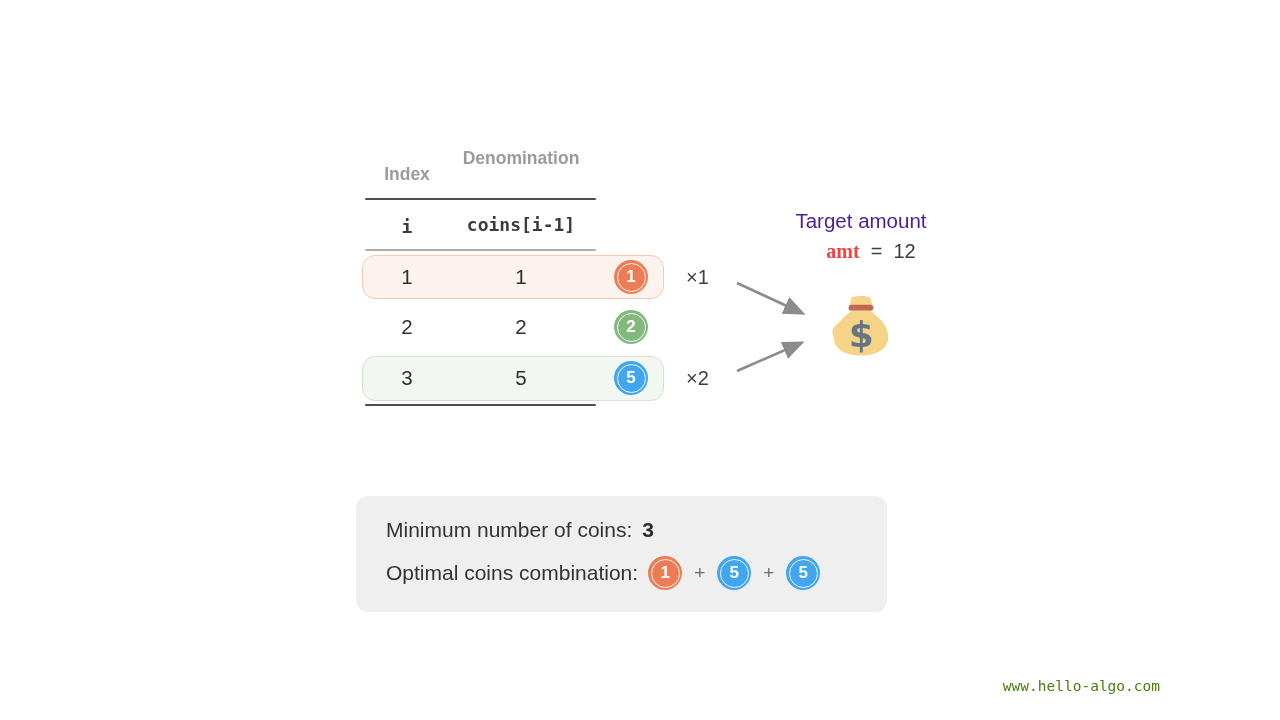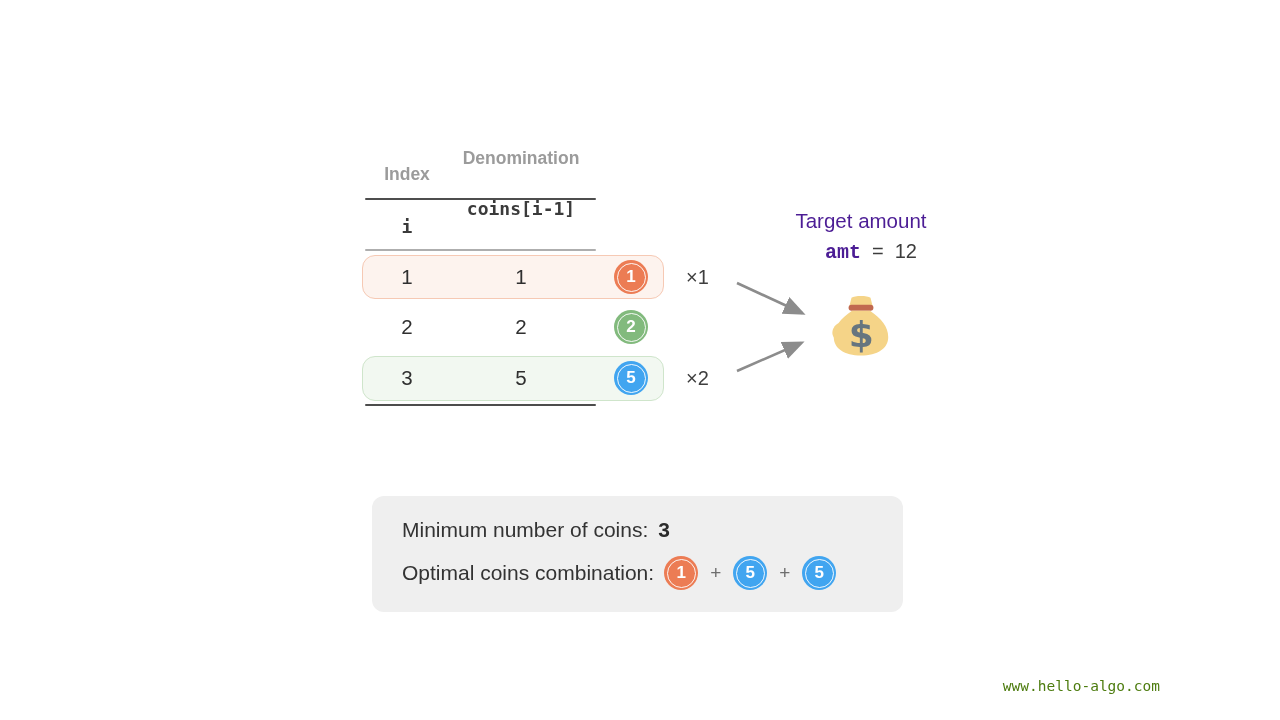--- a/index.html
+++ b/index.html
@@ -86,23 +86,23 @@
   .target-eq {
     margin-top: 7px;
     font-size: 20px;
     color: #3c3c3c;
     display: flex;
     justify-content: center;
     gap: 11px;
     align-items: baseline;
   }
   .mono-bold {
-    font-family: Liberation Mono, monospace;
-    font-weight: bold;
-    color: #4c1d95;
+    font-family: Liberation Serif, serif;
+    font-weight: bold;
+    color: #ef4444;
     margin-left: 20px;
   }
 
   
   .result-box {
     border-radius: 12px;
     display: flex;
     flex-direction: column;
     justify-content: center;
     gap: 14px;
@@ -129,21 +129,21 @@
 <body>
 
 <div class="canvas">
 
   <div class="abs th" style="left:407px; top:174px;">Index</div>
   <div class="abs th" style="left:521px; top:158px;">Denomination</div>
 
   <div class="abs rule rule-dark" style="left:365px; top:198px; width:231px;"></div>
 
   <div class="abs var-cell" style="left:407px; top:226px;">i</div>
-  <div class="abs var-cell" style="left:521px; top:208px;">coins[i-1]</div>
+  <div class="abs var-cell" style="left:521px; top:224px;">coins[i-1]</div>
 
   <div class="abs rule rule-gray" style="left:365px; top:249px; width:231px;"></div>
 
   <div class="abs row-highlight" style="left:362px; top:255px; width:302px; height:44px;
        background:#FDF3EE; border-color:#F6C9B4;"></div>
   <div class="abs cell-num" style="left:407px; top:277px;">1</div>
   <div class="abs cell-num" style="left:521px; top:277px;">1</div>
   <div class="coin" style="left: 631px; top: 277px; background-color: rgb(236, 124, 84);">
     <span>1</span>
   </div>
@@ -187,21 +187,21 @@
   </div>
 
   <svg class="abs" style="left:826px; top:292px;" width="70" height="70" viewBox="0 0 36 36">
     <path fill="#F5D488" d="M13.1 2.9 c1.6 -1.1 8.2 -1.1 9.8 0 l1.1 4.6 h-12 z"></path>
     <rect x="11.6" y="6.6" width="12.8" height="3.1" rx="1.55" fill="#C1694F"></rect>
     <path fill="#F5D488" d="M13.4 9.7 h9.2 c5.9 3.9 9.4 8.4 9.4 13.4 c0 6 -5.5 9.5 -14 9.5 c-8.5 0 -14 -3.5 -14 -9.5 c0 -5 3.5 -9.5 9.4 -13.4 z"></path>
     <path fill="#F5D488" d="M6.5 16 c-2.2 1.2 -3.4 3.4 -3.2 5.4 c0.2 2 1.6 3.2 2.6 3.4 z"></path>
     <text x="18.1" y="28.2" font-size="18.5" font-weight="bold" fill="#66757F" text-anchor="middle" font-family="DejaVu Sans, sans-serif">$</text>
   </svg>
 
-  <div class="abs result-box" style="left:372px; top:496px; width:531px; height:116px; background:#EFEFEF;">
+  <div class="abs result-box" style="left:356px; top:496px; width:531px; height:116px; background:#EFEFEF;">
     <div class="result-line">
       <span>Minimum number of coins:</span>
       <span class="result-value">3</span>
     </div>
     <div class="result-line">
       <span>Optimal coins combination:</span>
       <span class="coin coin-inline" style="background-color: rgb(236, 124, 84);">
         <span>1</span>
       </span>
       <span class="plus">+</span>

